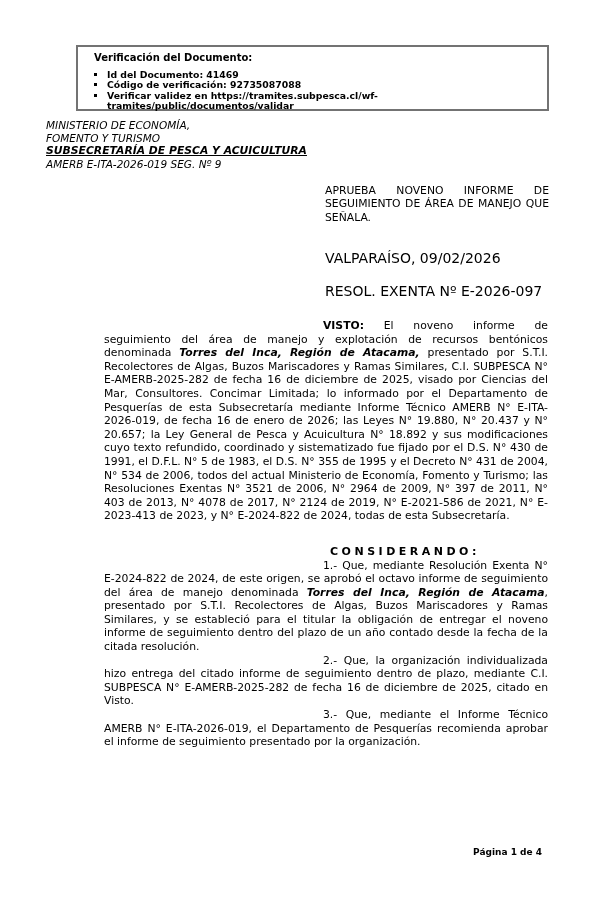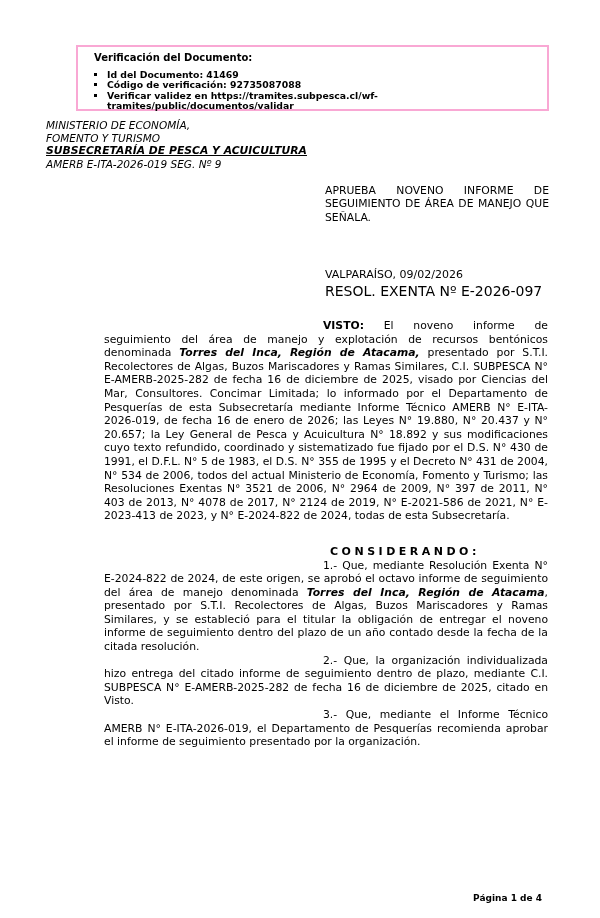--- a/index.html
+++ b/index.html
@@ -5,55 +5,55 @@
   html, body { margin:0; padding:0; background:#ffffff; }
   .page {
     position:relative; width:600px; height:918px;
     background:#ffffff; color:#000000;
     font-family:"DejaVu Sans", sans-serif;
     overflow:hidden;
   }
   
   .verify-box {
     position:absolute; left:76px; top:45px; width:473px; height:66px;
-    border:2px solid #f9a8d4; box-sizing:border-box;
+    border:2px solid #737373; box-sizing:border-box;
     padding:5px 8px 0 16px;
   }
   .vb-title { font-weight:bold; font-size:10px; line-height:12px; }
   .vb-list { margin:6px 0 0 0; padding-left:13px; list-style-type:square; }
   .vb-list li { font-weight:bold; font-size:9.3px; line-height:10.4px; }
   
   .gov-header {
     position:absolute; left:46px; top:119px; width:304px;
     text-align:left; font-size:10.5px; line-height:12.9px;font-style:italic;
   }
   .gov-header .sub { font-weight:bold; text-decoration:underline; font-size:10.8px; }
   
   .subject {
     position:absolute; left:325px; top:184px; width:224px;
     font-size:10.8px; line-height:13.4px; text-align:justify;
   }
-  .place-date { position:absolute; left:325px; top:268px; font-size:11px;text-align:right; }
+  .place-date { position:absolute; left:325px; top:250px; font-size:14px;text-align:right; }
   .resol { position:absolute; left:325px; top:283px; font-size:14px; }
   
   .doc-body {
     position:absolute; left:104px; top:319px; width:444px;
     font-size:10.8px; line-height:13.6px; text-align:justify;
   }
   .doc-body p { margin:0; }
   .indent { text-indent:219px; }
   .b { font-weight:bold; }
   .bi { font-weight:bold; font-style:italic; }
   .cons-heading { font-weight:bold; letter-spacing:3.5px; margin:22px 0 0 226px; font-size:11px; }
   .p1 { margin-top:26px; }
   .p2 { margin-top:11px; }
   .p3 { margin-top:13px; }
   
   .page-footer {
-    position:absolute; top:893px; left:420px; width:122px;
+    position:absolute; top:847px; left:420px; width:122px;
     text-align:right; font-weight:bold; font-size:9px;
   }
 </style>
 </head>
 <body>
 
 <div class="page">
 
   <div class="verify-box">
     <div class="vb-title">Verificación del Documento:</div>

